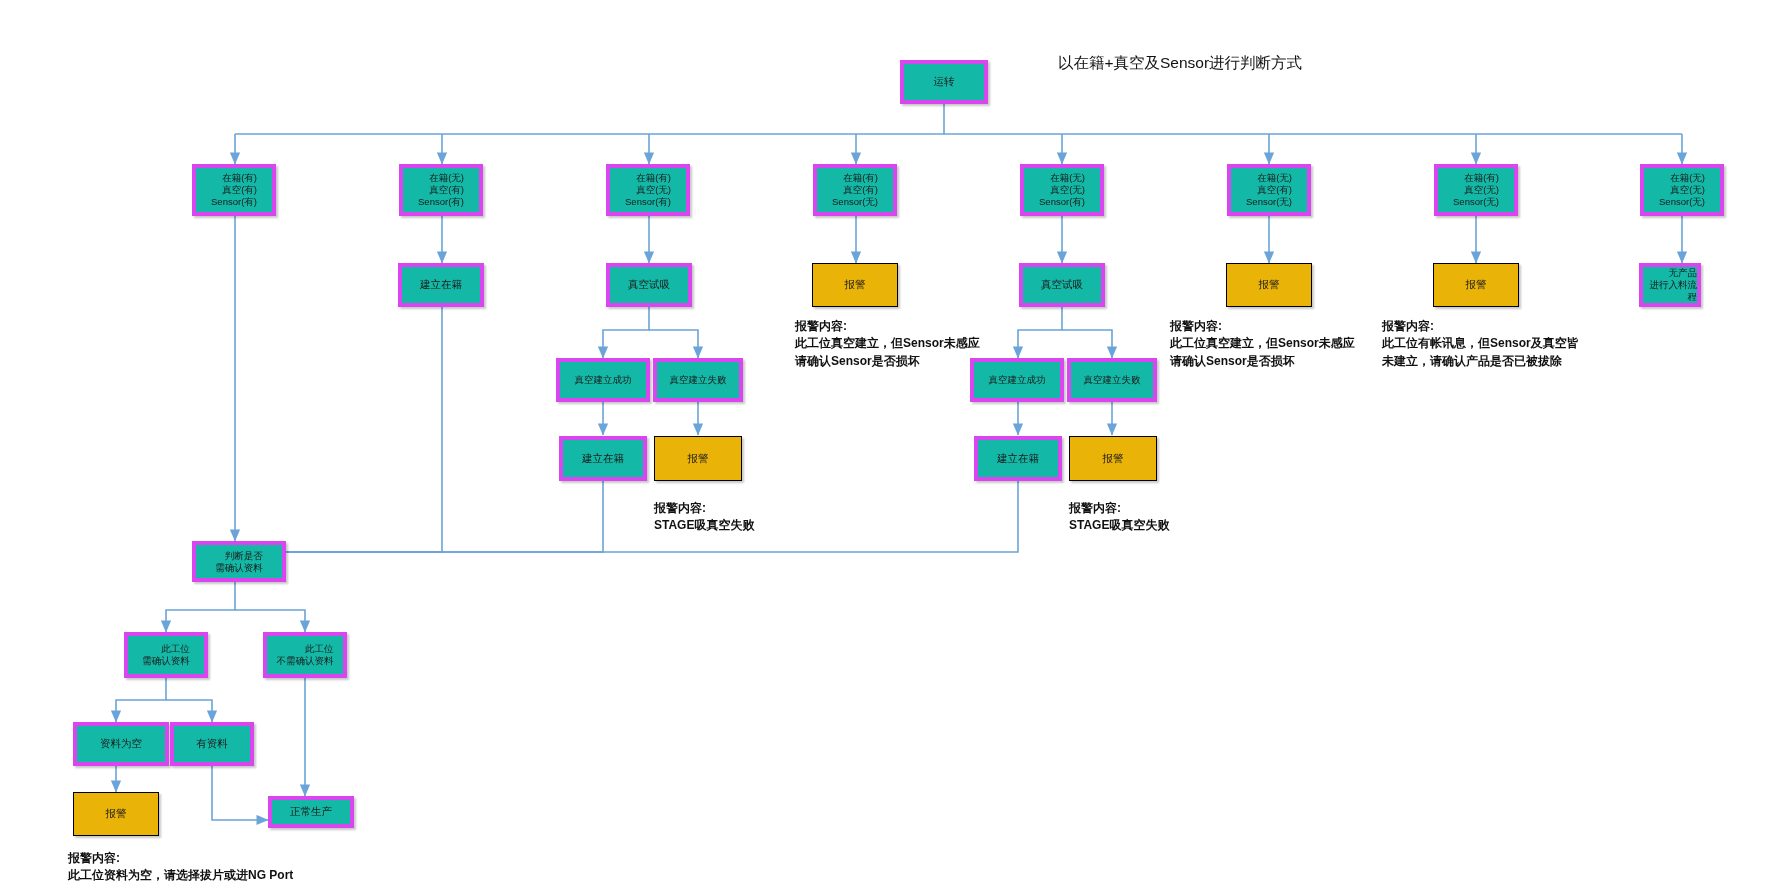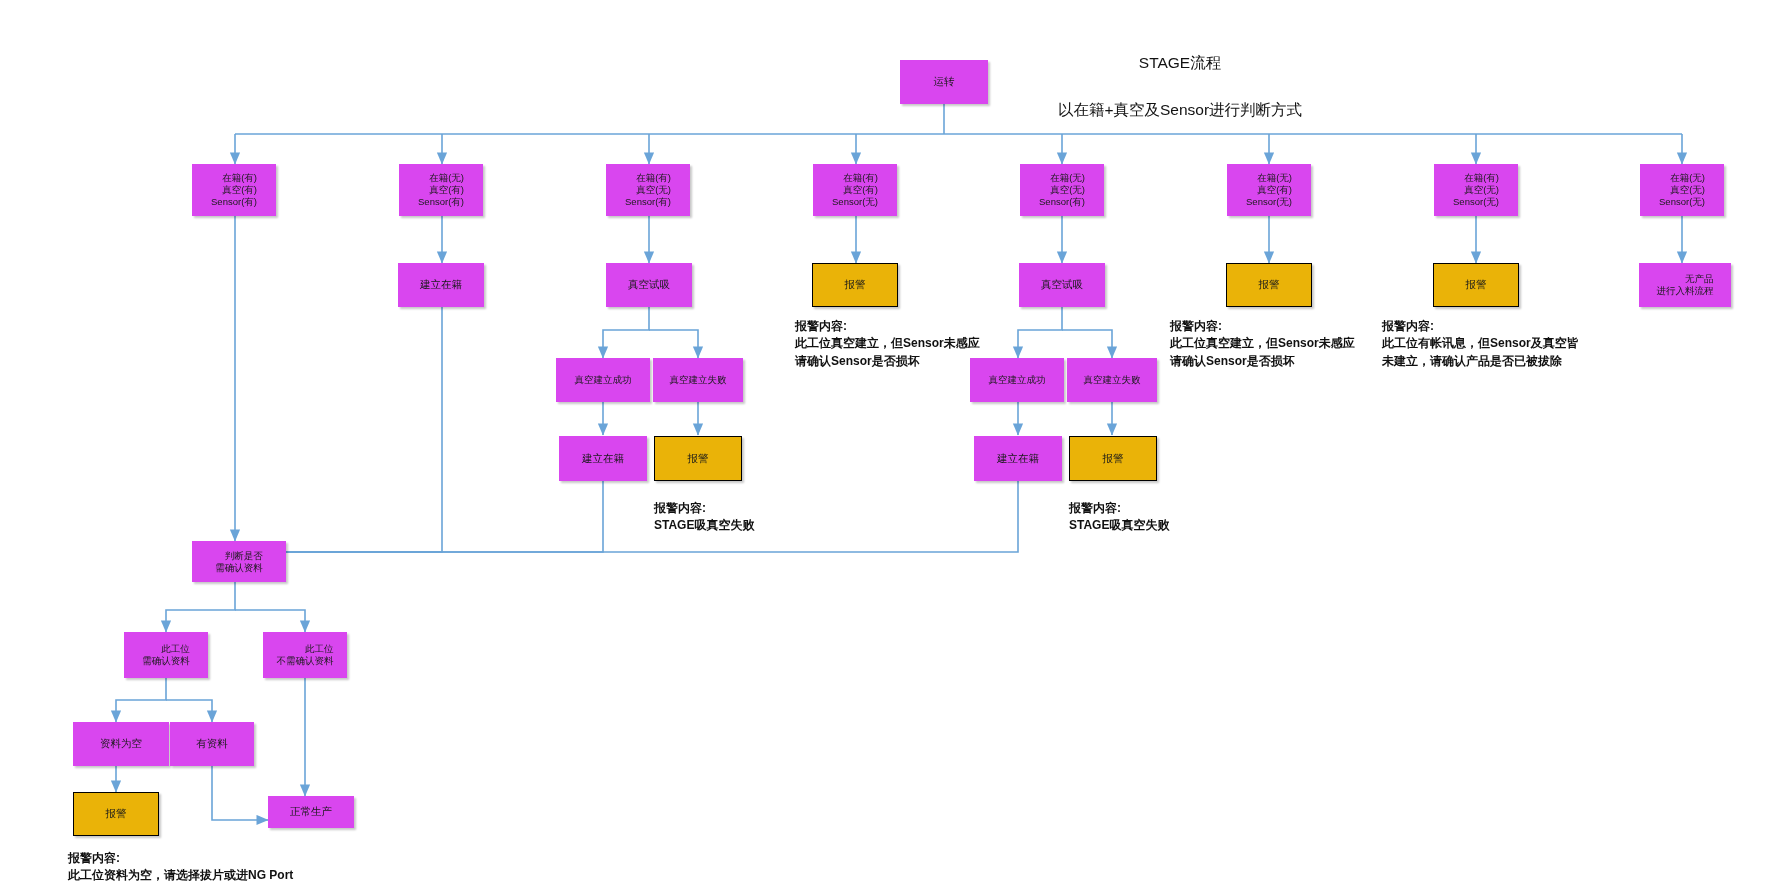--- a/index.html
+++ b/index.html
@@ -5,22 +5,22 @@
   html,body{margin:0;padding:0;}
   body{
     width:1786px;height:896px;background:#ffffff;
     font-family:"Liberation Sans","DejaVu Sans",sans-serif;
     position:relative;overflow:hidden;
   }
   #canvas{position:absolute;left:0;top:0;width:1786px;height:896px;}
   svg.edges{position:absolute;left:0;top:0;width:1786px;height:896px;pointer-events:none;}
   .node{
     position:absolute;box-sizing:border-box;
-    border:2px solid #d946ef;
-    background:#d946ef;
+    border:4px solid #d946ef;
+    background:#14b8a6;
     display:flex;align-items:center;justify-content:center;
     text-align:center;
     color:#1a1a1a;
     line-height:1.25;
     box-shadow:2px 2px 2px rgba(0,0,0,0.22);
     white-space:pre-line;
   }
   .node.alarm{
     background:#eab308;
     border:1px solid #000000;
@@ -36,21 +36,20 @@
     position:absolute;text-align:center;color:#111111;
     font-size:15.5px;line-height:1.5;white-space:pre-line;
   }
 </style>
 </head>
 <body>
 
 <div id="canvas">
 
   <div class="title" style="left:960px;top:28px;width:440px;">
-    <div>STAGE流程</div>
     <div>以在籍+真空及Sensor进行判断方式</div>
   </div>
 
   <svg class="edges" viewBox="0 0 1786 896">
     <defs>
       <marker id="arrow" markerWidth="9" markerHeight="9" refX="7.2" refY="3.2" orient="auto" markerUnits="strokeWidth">
         <path d="M0,0 L7.5,3.2 L0,6.4 z" fill="#6aa4d8"></path>
       </marker>
     </defs>
     <g stroke="#6aa4d8" stroke-width="1.6" fill="none">
@@ -146,21 +145,21 @@
   <div class="node med" style="left:606px;top:263px;width:86px;height:44px;">真空试吸</div>
 
   <div class="node med alarm" style="left:812px;top:263px;width:86px;height:44px;">报警</div>
 
   <div class="node med" style="left:1019px;top:263px;width:86px;height:44px;">真空试吸</div>
 
   <div class="node med alarm" style="left:1226px;top:263px;width:86px;height:44px;">报警</div>
 
   <div class="node med alarm" style="left:1433px;top:263px;width:86px;height:44px;">报警</div>
 
-  <div class="node small" style="left:1639px;top:263px;width:92px;height:44px;">无产品
+  <div class="node small" style="left:1639px;top:263px;width:62px;height:44px;">无产品
 进行入料流程</div>
 
   <div class="node small" style="left:556px;top:358px;width:94px;height:44px;">真空建立成功</div>
   <div class="node small" style="left:653px;top:358px;width:90px;height:44px;">真空建立失败</div>
 
   <div class="node med" style="left:559px;top:436px;width:88px;height:45px;">建立在籍</div>
   <div class="node med alarm" style="left:654px;top:436px;width:88px;height:45px;">报警</div>
 
   <div class="node small" style="left:970px;top:358px;width:94px;height:44px;">真空建立成功</div>
   <div class="node small" style="left:1067px;top:358px;width:90px;height:44px;">真空建立失败</div>

